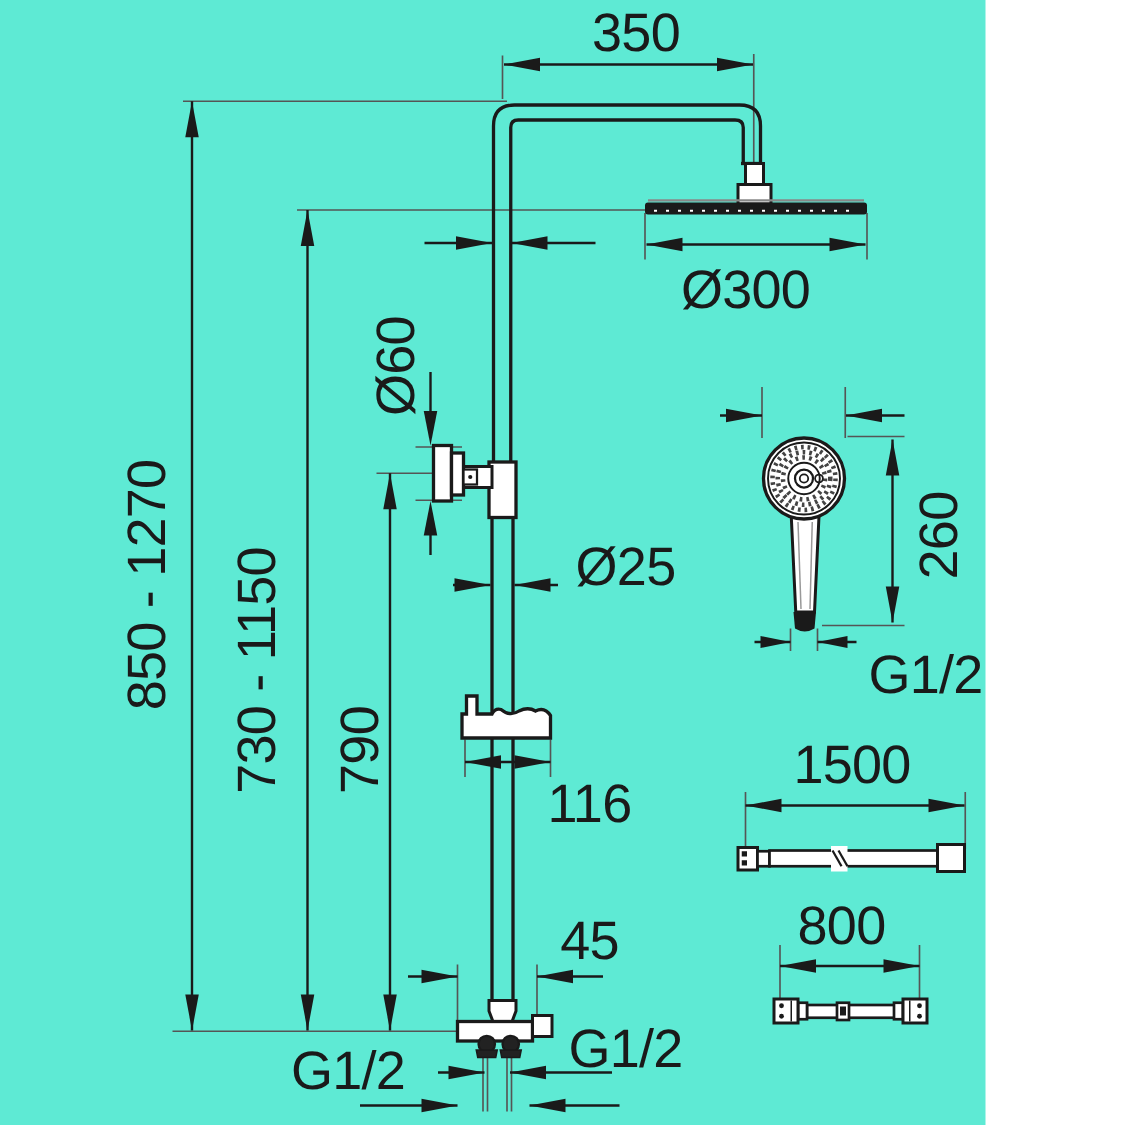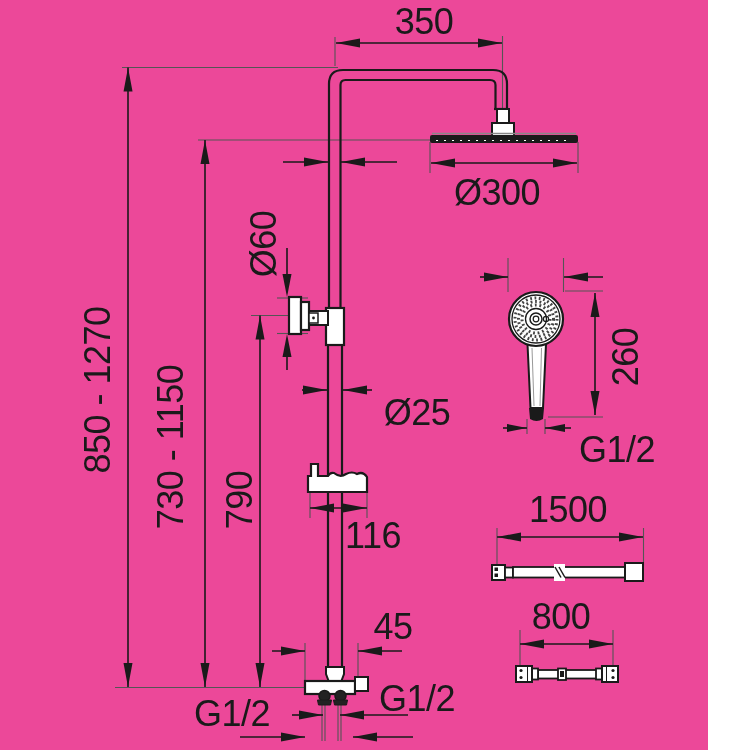--- a/index.html
+++ b/index.html
@@ -1,17 +1,17 @@
 <!DOCTYPE html>
 <html><head>
 <meta charset="utf-8">
 <style>
   html,body{margin:0;padding:0;background:#fff;}
   #canvas{
-    position:relative;width:708px;height:750px;background:#ec4899;
+    position:relative;width:657px;height:750px;background:#5eead4;
     font-family:"Liberation Sans",sans-serif;overflow:hidden;
   }
   #drawing{position:absolute;left:0;top:0;}
   .dim-label{
     position:absolute;color:#1a1a1a;font-size:36px;line-height:1;
     letter-spacing:-0.5px;white-space:nowrap;
     transform:translate(-50%,-50%);
   }
   .dim-label.rot{transform:translate(-50%,-50%) rotate(-90deg);}
 </style>
@@ -218,24 +218,24 @@
     <polygon points="260,315.5 255.5,339.5 264.5,339.5"></polygon>
         <polygon points="260,687 255.5,663 264.5,663"></polygon>
   </g>
 </svg>
 
 <div class="dim-label" style="left:424px;top:22px">350</div>
 <div class="dim-label" style="left:497px;top:193px">Ø300</div>
 <div class="dim-label rot" style="left:264px;top:244px">Ø60</div>
 <div class="dim-label rot" style="left:626px;top:357px">260</div>
 <div class="dim-label" style="left:617px;top:450px">G1/2</div>
-<div class="dim-label" style="left:417px;top:413px">Ø25</div>
+<div class="dim-label" style="left:417px;top:378px">Ø25</div>
 <div class="dim-label rot" style="left:98px;top:390px">850 - 1270</div>
 <div class="dim-label rot" style="left:171px;top:447px">730 - 1150</div>
 <div class="dim-label rot" style="left:240px;top:500px">790</div>
-<div class="dim-label" style="left:373px;top:536px">116</div>
+<div class="dim-label" style="left:393px;top:536px">116</div>
 <div class="dim-label" style="left:568px;top:510px">1500</div>
 <div class="dim-label" style="left:393px;top:627px">45</div>
 <div class="dim-label" style="left:561px;top:617px">800</div>
 <div class="dim-label" style="left:232px;top:714px">G1/2</div>
 <div class="dim-label" style="left:417px;top:699px">G1/2</div>
 
 </div>
 
 </body></html>

